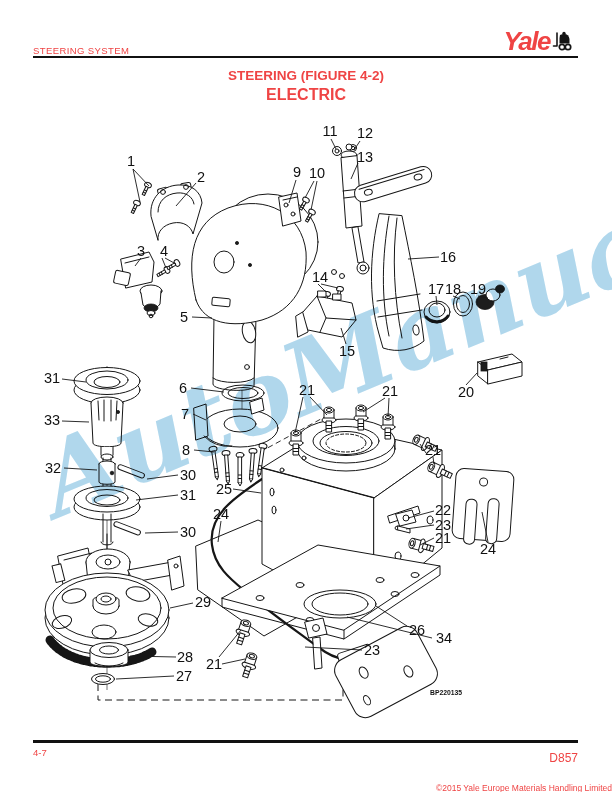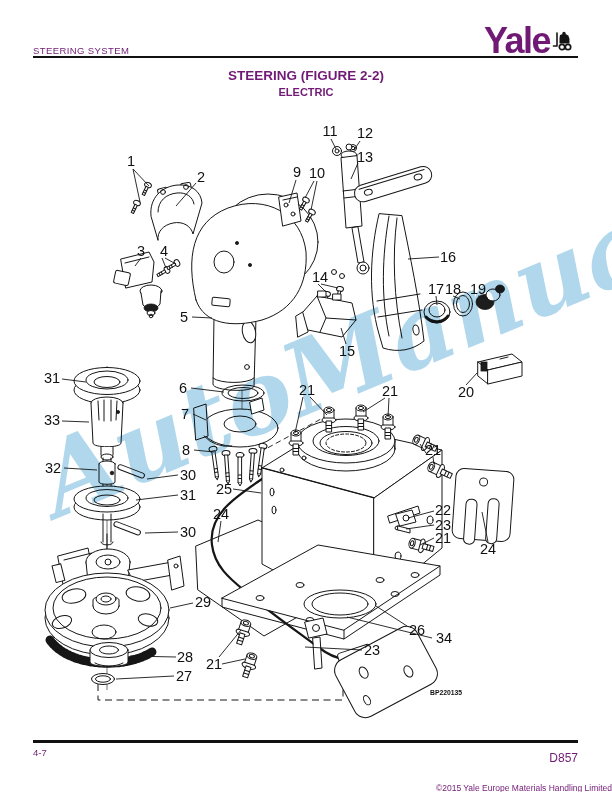--- a/index.html
+++ b/index.html
@@ -1,26 +1,26 @@
 <!DOCTYPE html>
 <html><head>
 <meta charset="utf-8">
 <style>
   html,body{margin:0;padding:0;background:#ffffff;}
   .page{position:relative;width:612px;height:792px;background:#fff;overflow:hidden;
-        font-family:"Liberation Sans",sans-serif;color:#701a75;}
+        font-family:"Liberation Sans",sans-serif;color:#ef4444;}
   
   .hdr-section{position:absolute;left:33px;top:45px;font-size:9.5px;letter-spacing:.4px;}
   .hdr-rule{position:absolute;left:33px;right:34px;top:56px;height:2px;background:#111;}
   .brand{position:absolute;right:36px;top:28px;display:flex;align-items:flex-end;}
-  .brand-word{font-size:36px;font-weight:bold;letter-spacing:-1.5px;line-height:26px;}
+  .brand-word{font-size:26px;font-weight:bold;font-style:italic;letter-spacing:-1.5px;line-height:26px;}
   .brand svg{margin-left:2px;margin-bottom:1px;}
   
   .fig-title{position:absolute;left:0;right:0;top:68px;text-align:center;font-size:13.5px;font-weight:bold;}
-  .fig-sub{position:absolute;left:0;right:0;top:86px;text-align:center;font-size:11px;font-weight:bold;}
+  .fig-sub{position:absolute;left:0;right:0;top:86px;text-align:center;font-size:16px;font-weight:bold;}
   
   .ftr-rule{position:absolute;left:33px;right:34px;top:740px;height:2.5px;background:#111;}
   .ftr-page{position:absolute;left:33px;top:747px;font-size:9.5px;}
   .ftr-copy{position:absolute;left:0;right:0;top:747px;text-align:right;font-size:8.5px;margin-top:36px;}
   .ftr-code{position:absolute;right:34px;top:751px;font-size:12px;}
   
   svg.figure{position:absolute;left:0;top:0;}
   .s{fill:none;stroke:#161616;stroke-width:1;stroke-linejoin:round;stroke-linecap:round;}
   .w{fill:#ffffff;stroke:#161616;stroke-width:1;stroke-linejoin:round;stroke-linecap:round;}
   .d{fill:#1d1d1d;stroke:#161616;stroke-width:.8;}
@@ -44,21 +44,21 @@
     <svg width="24" height="24" viewBox="0 0 24 24">
       <path d="M5,4 L5,17 M5,17 L1.5,17" class="s" style="stroke-width:1.6"></path>
       <path d="M8,6 C13,3.5 17,5.5 17.5,10 L17.5,14.5 L7.5,14.5 L7.5,9 Z" fill="#141414"></path>
       <circle cx="10" cy="18" r="2.7" class="s" style="stroke-width:1.7"></circle>
       <circle cx="16" cy="18" r="2.7" class="s" style="stroke-width:1.7"></circle>
       <circle cx="12" cy="4.4" r="1.7" fill="#141414"></circle>
     </svg>
   </div>
   <div class="hdr-rule"></div>
 
-  <div class="fig-title">STEERING (FIGURE 2-2)</div>
+  <div class="fig-title">STEERING (FIGURE 4-2)</div>
   <div class="fig-sub">ELECTRIC</div>
 
   <svg class="figure" width="612" height="792" viewBox="0 0 612 792">
     <defs>
       <g id="bolt">
         <ellipse cx="0" cy="7" rx="7" ry="3.2" class="w"></ellipse>
         <rect x="-2.6" y="8" width="5.2" height="11" class="w"></rect>
         <line x1="-2.6" y1="12.5" x2="2.6" y2="12.5" class="s"></line>
         <line x1="-2.6" y1="15.5" x2="2.6" y2="15.5" class="s"></line>
         <path d="M -5,-3 L -5,5 L 5,5 L 5,-3" class="w"></path>

